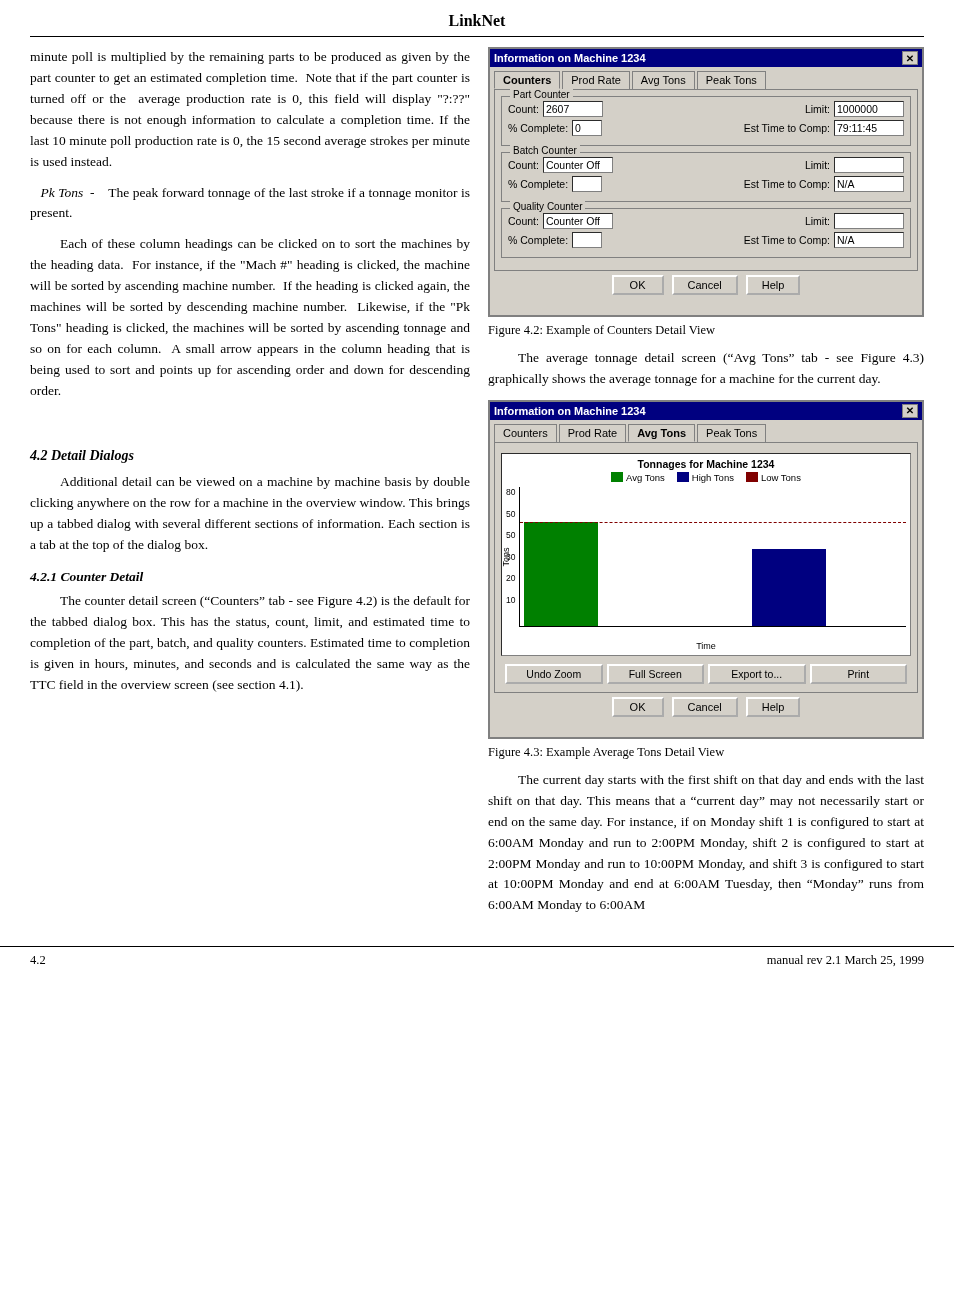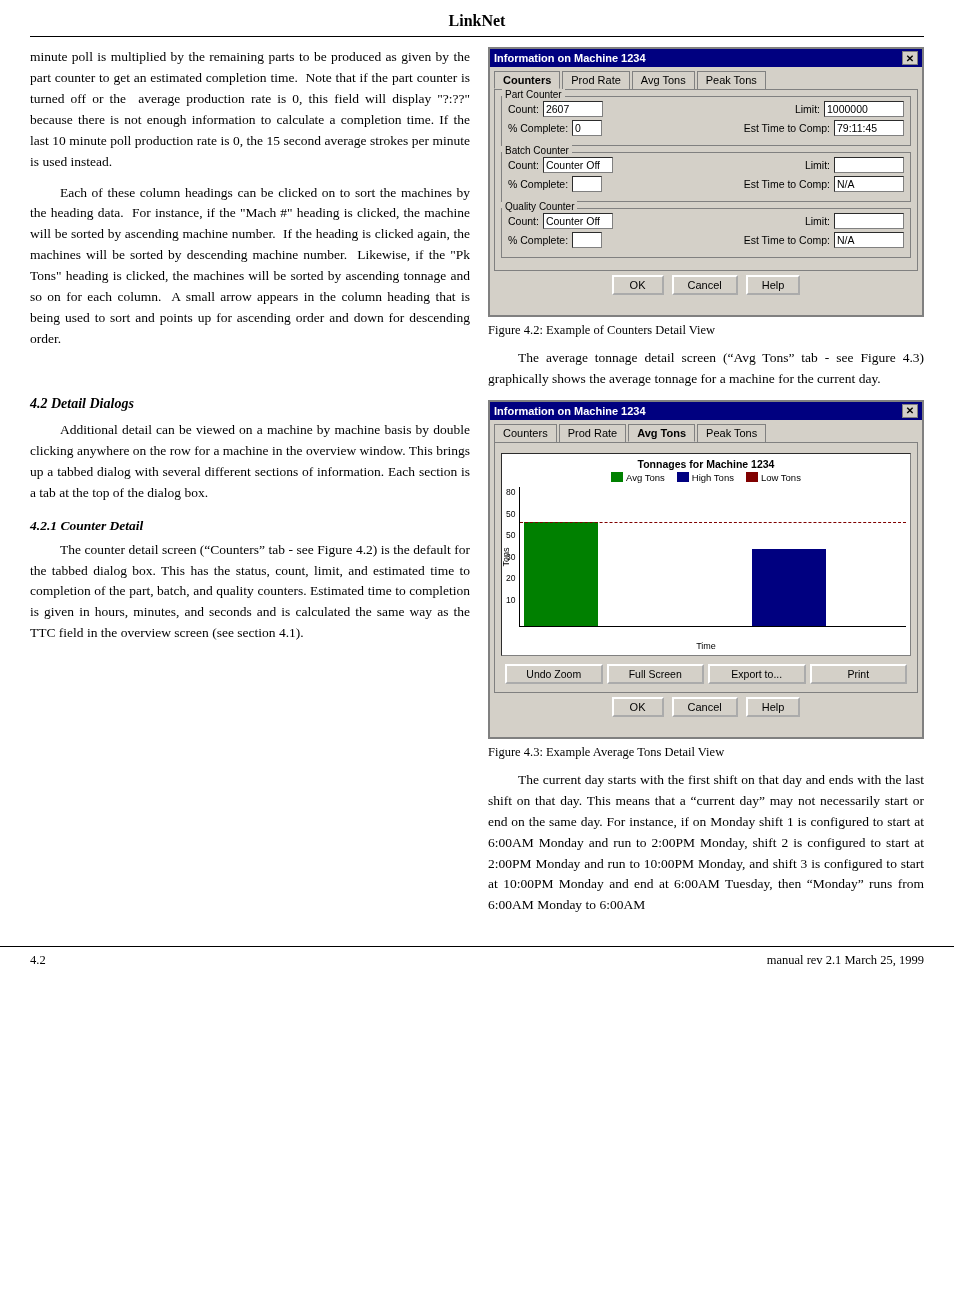--- a/index.html
+++ b/index.html
@@ -151,21 +151,21 @@
     .dialog-group {
       border: 1px solid #808080;
       padding: 4px 6px 6px 6px;
       margin-bottom: 6px;
       position: relative;
     }
 
     .dialog-group-title {
       position: absolute;
       top: -8px;
-      left: 0;
+      left: 8px;
       background: #d4d0c8;
       padding: 0 3px;
       font-size: 10px;
     }
 
     .dialog-row {
       display: flex;
       align-items: center;
       margin-bottom: 3px;
       gap: 4px;
@@ -309,20 +309,23 @@
 <div class="page-header">LinkNet</div>
 
 <div class="page-body">
 
   <div class="left-col">
 
     <p class="para">
       minute poll is multiplied by the remaining parts to be produced as given by the part counter to get an estimated completion time.&nbsp; Note that if the part counter is turned off or the&nbsp; average production rate is 0, this field will display "?:??" because there is not enough information to calculate a completion time. If the last 10 minute poll production rate is 0, the 15 second average strokes per minute is used instead.
     </p>
 
+    <p class="para">
+      &nbsp;&nbsp;&nbsp;<em>Pk Tons</em>&nbsp; -&nbsp;&nbsp;&nbsp; The peak forward tonnage of the last stroke if a tonnage monitor is present.
+    </p>
 
     <p class="para para-indent">
       Each of these column headings can be clicked on to sort the machines by the heading data.&nbsp; For instance, if the "Mach #" heading is clicked, the machine will be sorted by ascending machine number.&nbsp; If the heading is clicked again, the machines will be sorted by descending machine number.&nbsp; Likewise, if the "Pk Tons" heading is clicked, the machines will be sorted by ascending tonnage and so on for each column.&nbsp; A small arrow appears in the column heading that is being used to sort and points up for ascending order and down for descending order.
     </p>
 
     <div style="height:18px;"></div>
 
     <div class="section-heading">4.2    Detail Dialogs</div>
 
     <p class="para para-indent">Additional detail can be viewed on a machine by machine basis by double clicking anywhere on the row for a machine in the overview window.  This brings up a tabbed dialog with several different sections of information.  Each section is a tab at the top of the dialog box.</p>
@@ -350,21 +353,21 @@
 
       <div class="dialog-content">
 
         <div class="dialog-group">
           <span class="dialog-group-title">Part Counter</span>
           <div class="dialog-row">
             <span class="dialog-label">Count:</span>
             <input class="dialog-input" style="width: 60px;" value="2607" readonly="">
             <span style="flex:1;"></span>
             <span class="dialog-label">Limit:</span>
-            <input class="dialog-input" style="width: 80px;" value="1000000" readonly="">
+            <input class="dialog-input" style="width: 70px;" value="1000000" readonly="">
           </div>
           <div class="dialog-row">
             <span class="dialog-label">% Complete:</span>
             <input class="dialog-input" style="width: 30px;" value="0" readonly="">
             <span style="flex:1;"></span>
             <span class="dialog-label">Est Time to Comp:</span>
             <input class="dialog-input" style="width: 70px;" value="79:11:45" readonly="">
           </div>
         </div>
 

